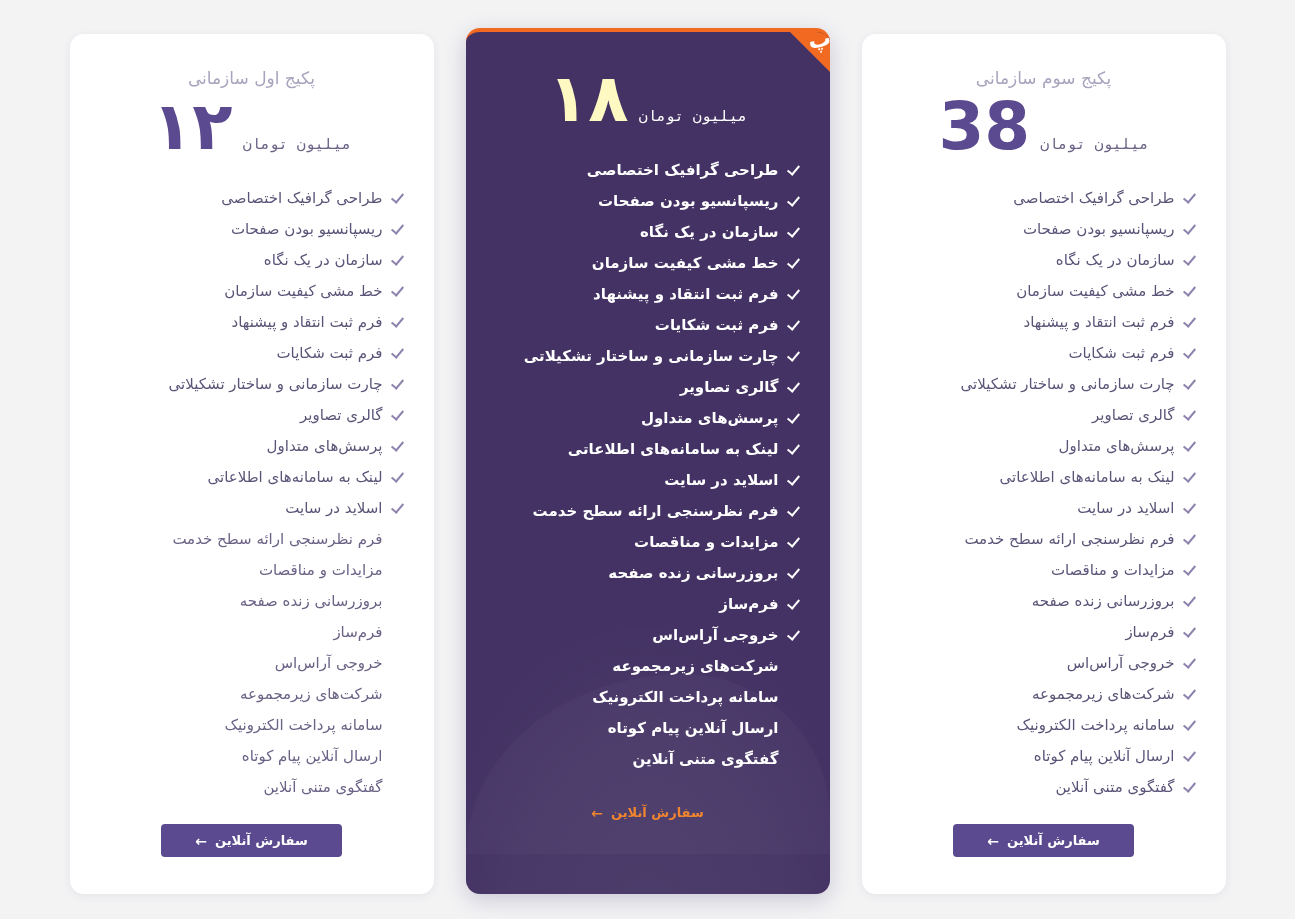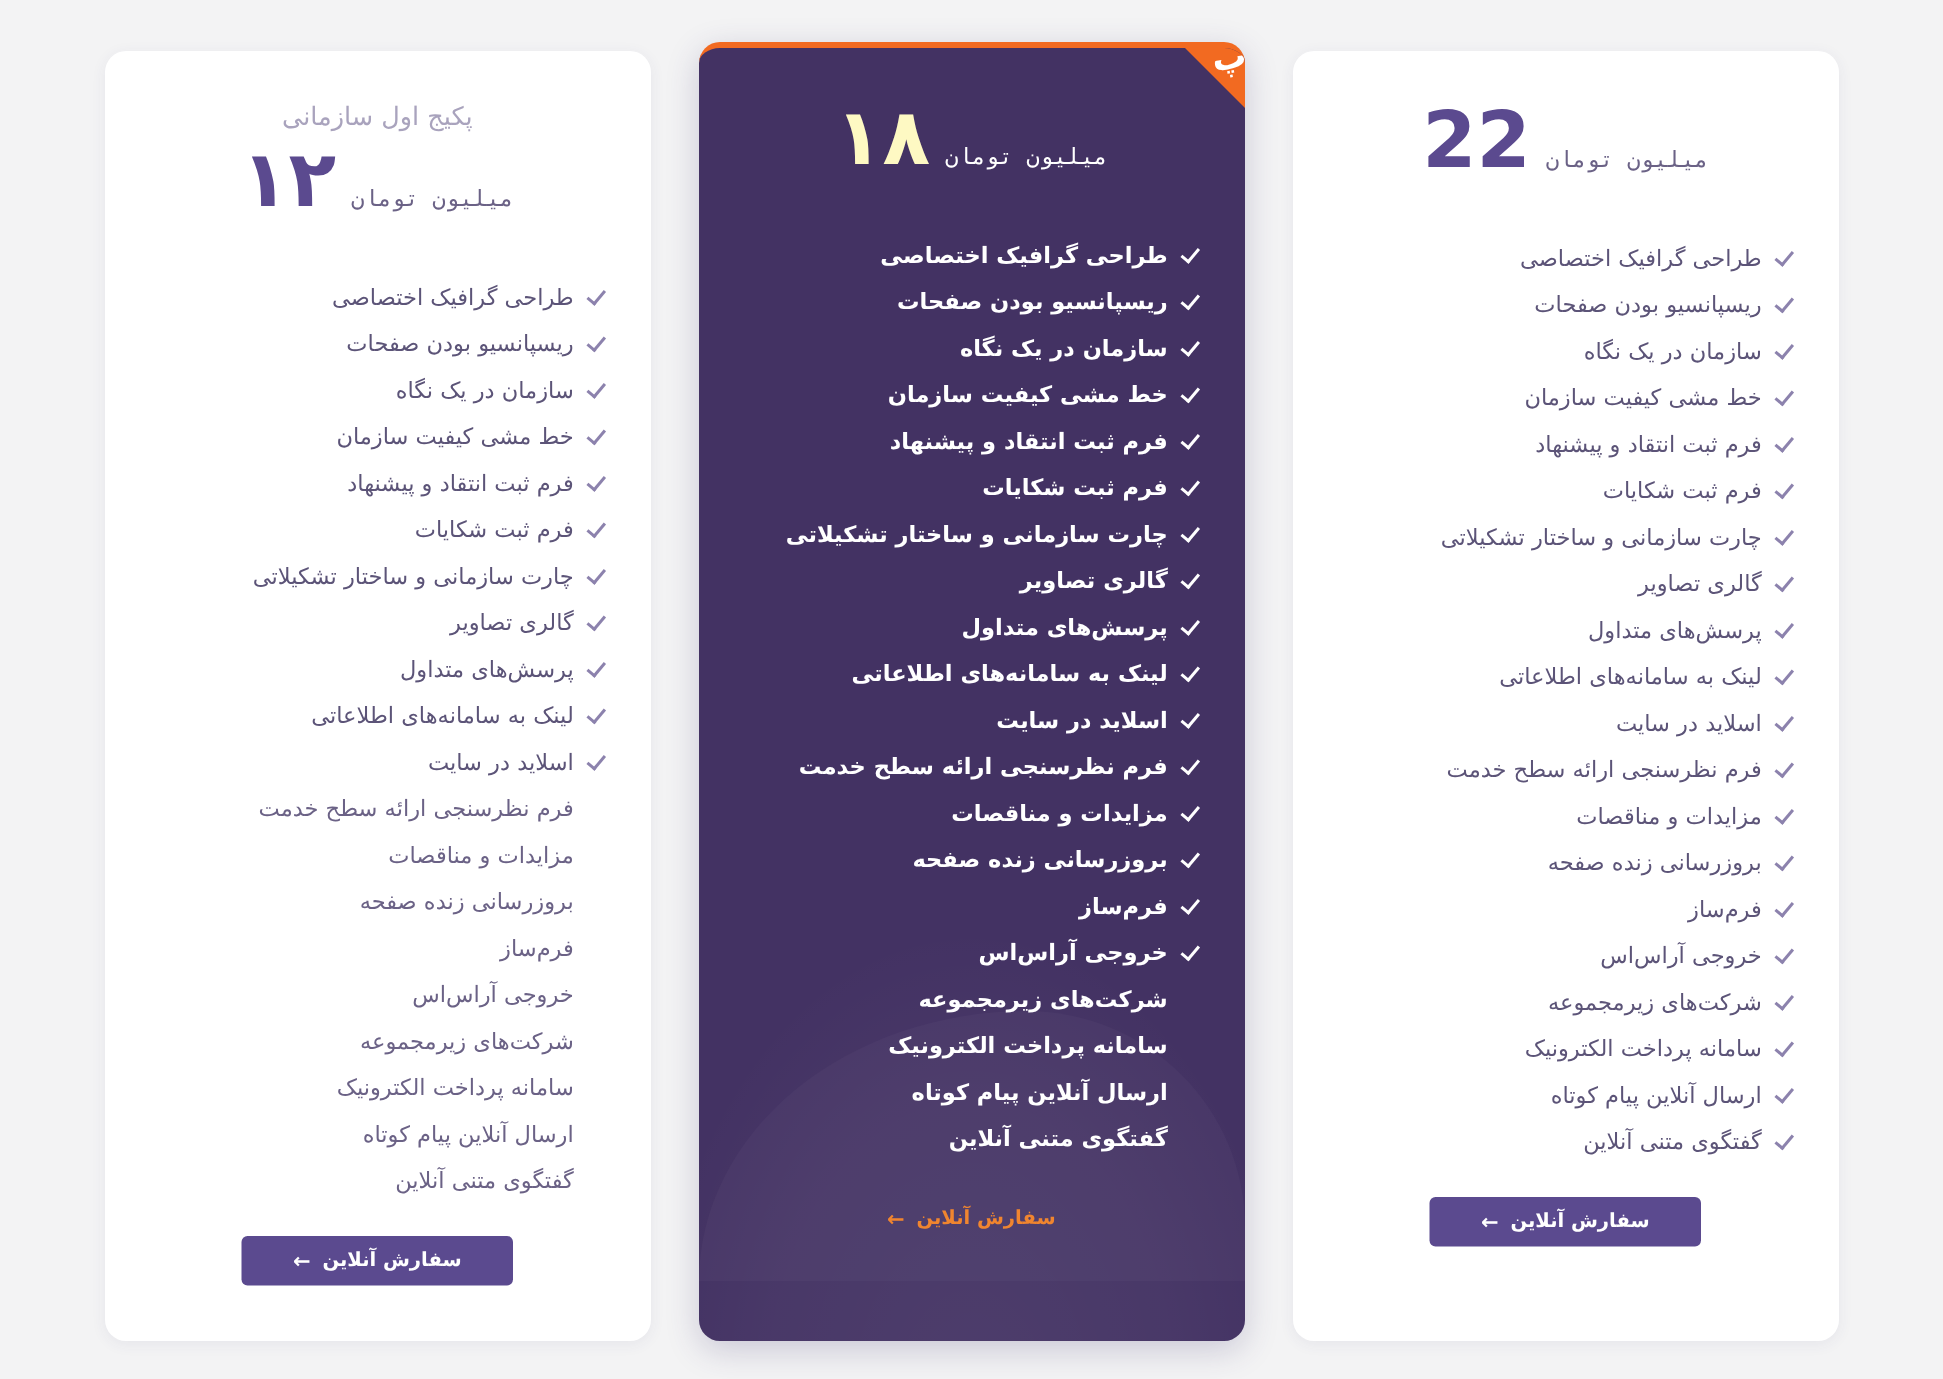--- a/index.html
+++ b/index.html
@@ -113,21 +113,21 @@
   .price-row {
     display: flex;
     flex-direction: row-reverse;
     justify-content: center;
     align-items: baseline;
     gap: 10px;
     margin-bottom: 26px;
     height: 62px;
   }
   .price-amount {
-    font-size: 52px;
+    font-size: 66px;
     font-weight: bold;
     line-height: 1;
   }
   .light .price-amount { color: #5b4a8f; }
   .featured .price-amount { color: #fef9c3; }
   .price-unit {
     font-size: 15px;
     font-family: Liberation Mono, monospace;
   }
   .light .price-unit { color: #6b6286; }
@@ -211,22 +211,23 @@
     font-size: 14px;
     line-height: 1;
   }
 </style>
 </head>
 <body>
 
 <div class="pricing-wrap">
 
   <div class="plan light">
+    <div class="plan-name">پکیج سوم سازمانی</div>
     <div class="price-row">
-      <span class="price-amount">22</span>
+      <span class="price-amount">38</span>
       <span class="price-unit">میلیون تومان</span>
     </div>
     <ul class="features" id="features-0">
         <li class="on">
           <span class="check on"></span>
           <span class="label">طراحی گرافیک اختصاصی</span>
         </li>
         <li class="on">
           <span class="check on"></span>
           <span class="label">ریسپانسیو بودن صفحات</span>

